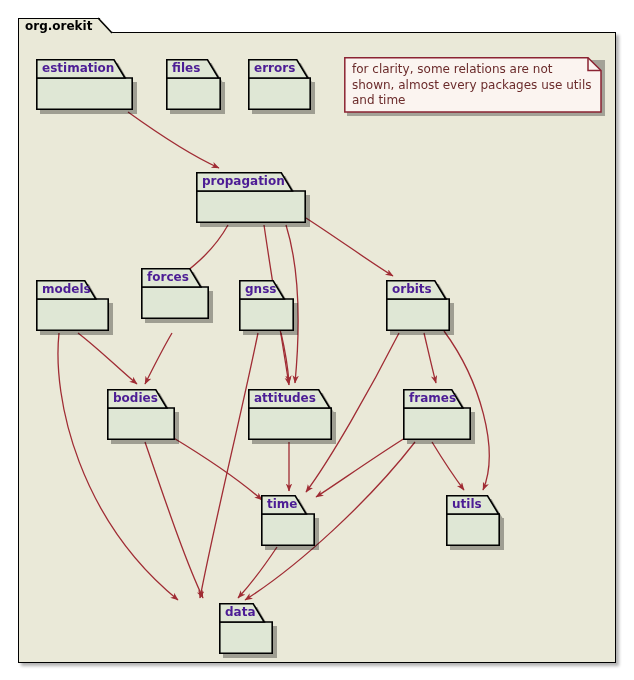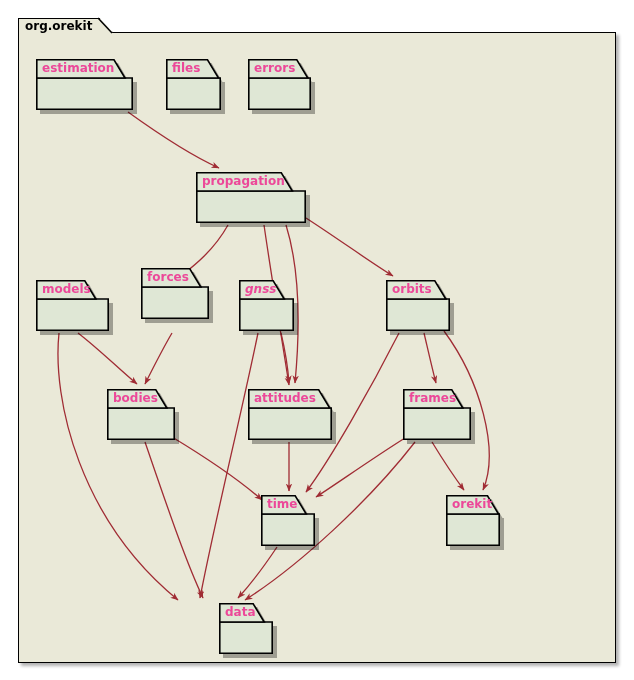--- a/index.html
+++ b/index.html
@@ -48,21 +48,21 @@
 
   
   .pkg{position:absolute;}
   .pkg svg{position:absolute;left:0;top:0;overflow:visible;}
   .pkg .label{
     position:absolute;
     left:6px;
     top:1px;
     font-size:12px;
     font-weight:bold;
-    color:#ec4899;
+    color:#4c1d95;
     white-space:nowrap;
     line-height:17px;
     text-align:center;
   }
 
   
   .note{
     position:absolute;
     left:344px;top:57px;
     width:258px;height:56px;
@@ -173,21 +173,21 @@
         <div class="label">models</div>
       </div>
       <div class="pkg" style="left: 141px; top: 268px; width: 68px; height: 51px;">
         <svg width="76" height="59">
           <path d="M 4,4 L 52.8,4 L 63.8,23 L 72,23 L 72,55 L 4,55 Z" fill="rgba(0,0,0,0.32)"></path>
           <path d="M 0.8,19 L 67.2,19 L 67.2,50.2 L 0.8,50.2 Z" fill="#dfe7d5" stroke="#000000" stroke-width="1.6"></path>
           <path d="M 0.8,0.8 L 48.8,0.8 L 59.8,19 L 0.8,19 Z" fill="#dfe7d5" stroke="#000000" stroke-width="1.6"></path>
         </svg>
         <div class="label">forces</div>
       </div>
-      <div class="pkg" style="left: 239px; top: 280px; width: 55px; height: 51px; font-style: italic;">
+      <div class="pkg" style="left: 239px; top: 280px; width: 55px; height: 51px;">
         <svg width="63" height="59">
           <path d="M 4,4 L 38.2,4 L 49.2,23 L 59,23 L 59,55 L 4,55 Z" fill="rgba(0,0,0,0.32)"></path>
           <path d="M 0.8,19 L 54.2,19 L 54.2,50.2 L 0.8,50.2 Z" fill="#dfe7d5" stroke="#000000" stroke-width="1.6"></path>
           <path d="M 0.8,0.8 L 34.2,0.8 L 45.2,19 L 0.8,19 Z" fill="#dfe7d5" stroke="#000000" stroke-width="1.6"></path>
         </svg>
         <div class="label">gnss</div>
       </div>
       <div class="pkg" style="left: 386px; top: 280px; width: 64px; height: 60px;">
         <svg width="72" height="59">
           <path d="M 4,4 L 52.8,4 L 63.8,23 L 68,23 L 68,55 L 4,55 Z" fill="rgba(0,0,0,0.32)"></path>
@@ -227,26 +227,34 @@
           <path d="M 0.8,0.8 L 34.2,0.8 L 45.2,19 L 0.8,19 Z" fill="#dfe7d5" stroke="#000000" stroke-width="1.6"></path>
         </svg>
         <div class="label">time</div>
       </div>
       <div class="pkg" style="left: 446px; top: 495px; width: 54px; height: 51px;">
         <svg width="62" height="59">
           <path d="M 4,4 L 45.5,4 L 56.5,23 L 58,23 L 58,55 L 4,55 Z" fill="rgba(0,0,0,0.32)"></path>
           <path d="M 0.8,19 L 53.2,19 L 53.2,50.2 L 0.8,50.2 Z" fill="#dfe7d5" stroke="#000000" stroke-width="1.6"></path>
           <path d="M 0.8,0.8 L 41.5,0.8 L 52.5,19 L 0.8,19 Z" fill="#dfe7d5" stroke="#000000" stroke-width="1.6"></path>
         </svg>
-        <div class="label">orekit</div>
+        <div class="label">utils</div>
       </div>
       <div class="pkg" style="left: 186px; top: 603px; width: 54px; height: 51px; margin-left: 33px;">
         <svg width="62" height="59">
           <path d="M 4,4 L 38.2,4 L 49.2,23 L 58,23 L 58,55 L 4,55 Z" fill="rgba(0,0,0,0.32)"></path>
           <path d="M 0.8,19 L 53.2,19 L 53.2,50.2 L 0.8,50.2 Z" fill="#dfe7d5" stroke="#000000" stroke-width="1.6"></path>
           <path d="M 0.8,0.8 L 34.2,0.8 L 45.2,19 L 0.8,19 Z" fill="#dfe7d5" stroke="#000000" stroke-width="1.6"></path>
         </svg>
         <div class="label">data</div>
       </div>
     </div>
 
+  <div class="note">
+    <div class="nshadow"></div>
+    <svg class="nbody" width="258" height="56">
+      <path d="M 0.8,0.8 L 244,0.8 L 257,13.5 L 257,55 L 0.8,55 Z" fill="#fbf4f0" stroke="#8b2332" stroke-width="1.5"></path>
+      <path d="M 244,0.8 L 244,13.5 L 257,13.5" fill="none" stroke="#8b2332" stroke-width="1.5"></path>
+    </svg>
+    <div class="ntext">for clarity, some relations are not shown, almost every packages use utils and time</div>
+  </div>
 
 </div>
 
 </body></html>

